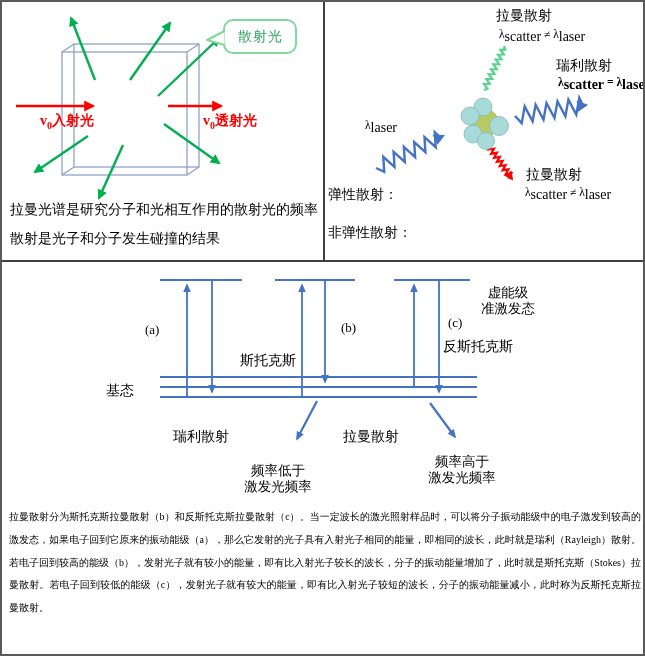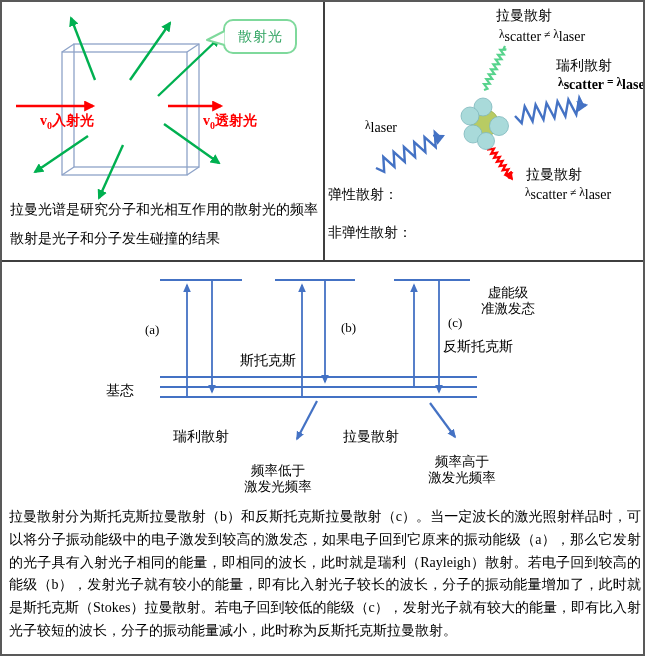--- a/index.html
+++ b/index.html
@@ -7,21 +7,21 @@
         font-family:"Liberation Serif","DejaVu Serif",serif;color:#000;}
   .abs{position:absolute;}
   .lbl{position:absolute;font-size:14px;line-height:16px;white-space:nowrap;color:#000;}
   .red{color:#FF0000;font-weight:bold;}
   .green-text{color:#2FA360;}
   .divider{position:absolute;background:#3f3f3f;}
   .formula{position:absolute;font-size:11.5px;white-space:nowrap;color:#000;line-height:12px;}
   .formula sub{font-size:14px;}
   .centerblock{position:absolute;text-align:center;font-size:13.5px;line-height:16px;color:#000;}
   .serifsm{font-size:13px;}
-  #paragraph{position:absolute;left:7px;top:504px;width:632px;font-size:14px;line-height:22.8px;
+  #paragraph{position:absolute;left:7px;top:504px;width:632px;font-size:10px;line-height:22.8px;
              text-align:justify;color:#000;}
   svg{position:absolute;overflow:visible;}
 </style>
 </head>
 <body>
 
 <div id="page">
 
   <div class="divider" style="left:321px;top:0;width:2px;height:259px;"></div>
   <div class="divider" style="left:0;top:258px;width:645px;height:2px;"></div>

